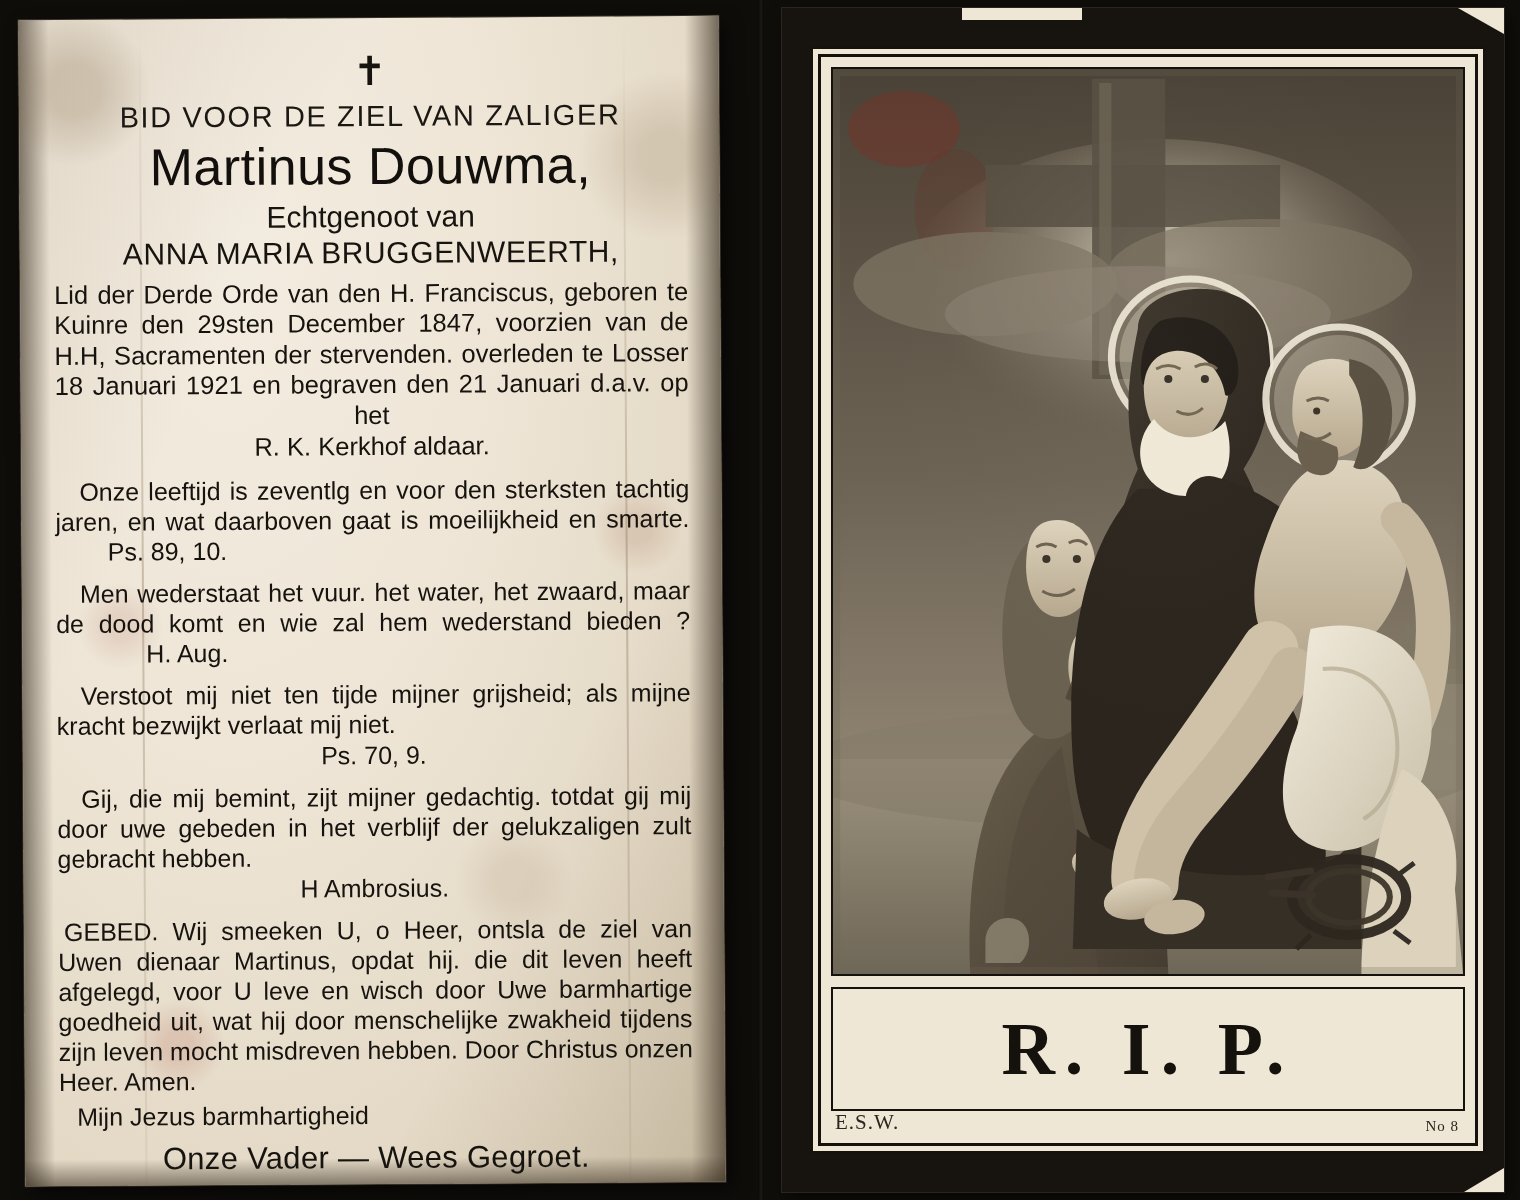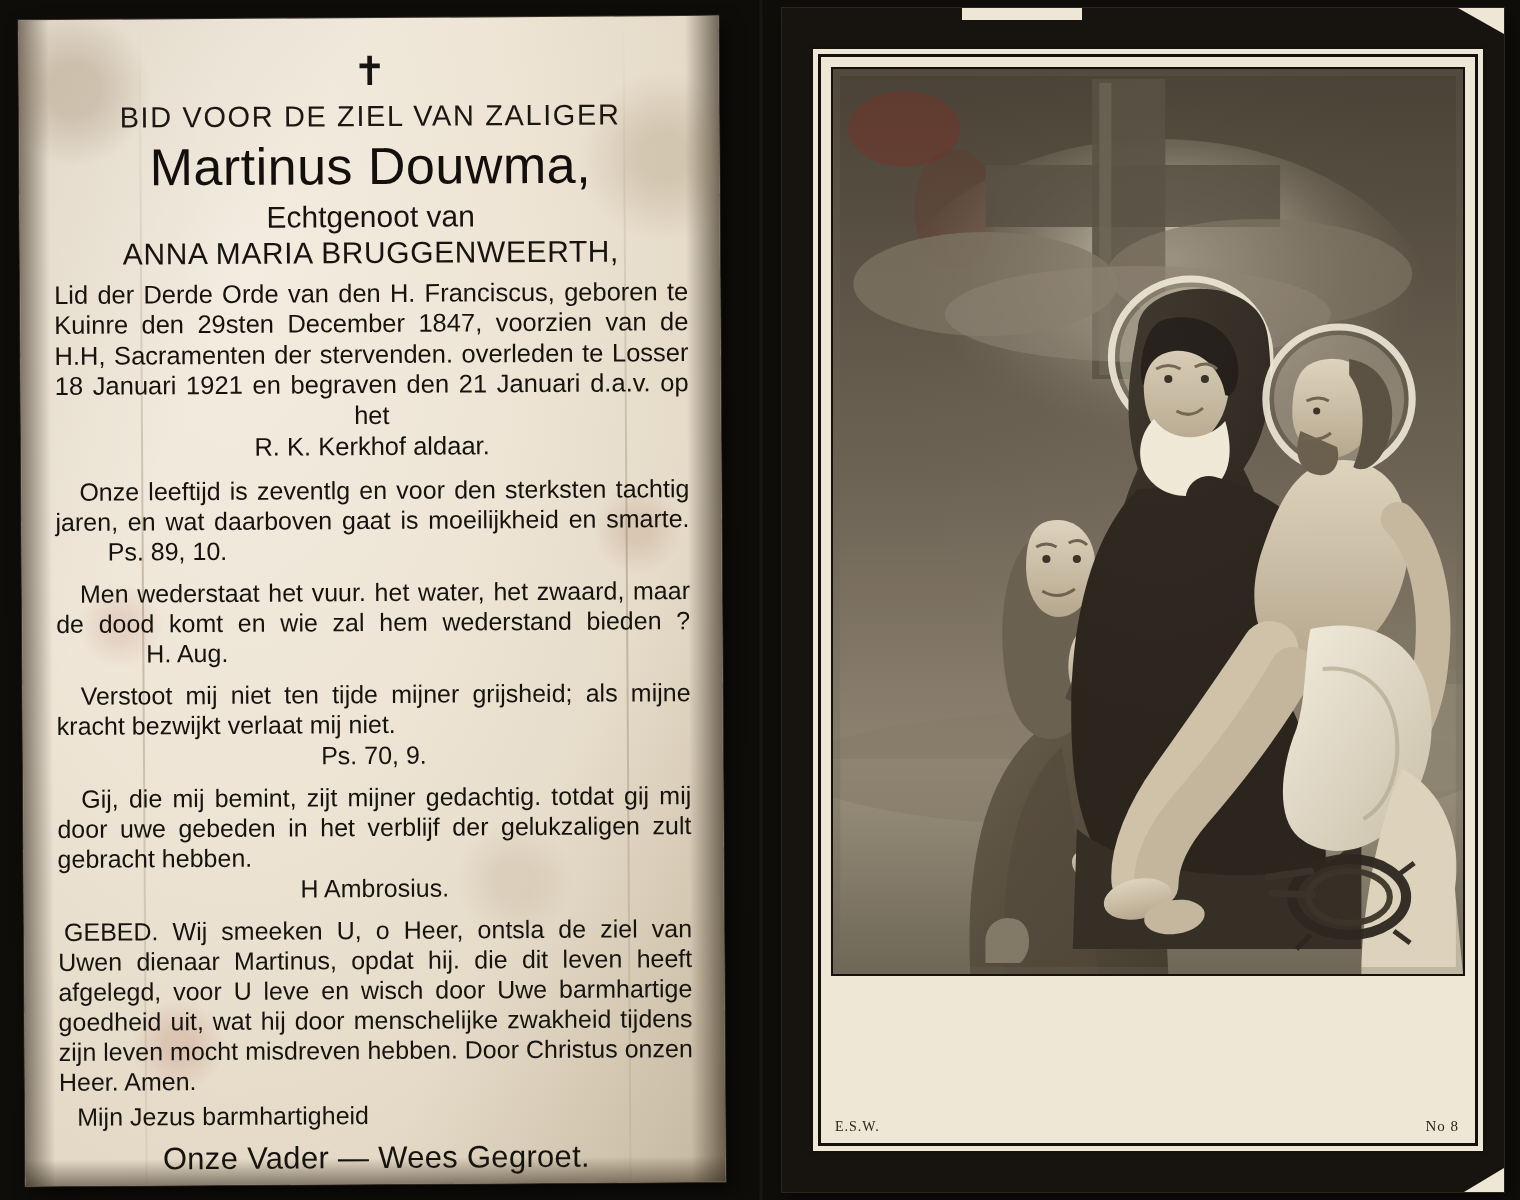--- a/index.html
+++ b/index.html
@@ -225,21 +225,21 @@
     font-family: "Liberation Serif", serif;
     font-weight: bold;
     font-size: 74px;
     letter-spacing: 10px;
     color: #15120d;
   }
   .credit-left {
     position: absolute;
     left: 14px;
     bottom: 8px;
-    font-size: 14px;
+    font-size: 21px;
     letter-spacing: 1px;
     color: #2a251d;
     font-family: "Liberation Serif", serif;
   }
   .credit-right {
     position: absolute;
     right: 16px;
     bottom: 8px;
     font-size: 15px;
     letter-spacing: 1px;
@@ -461,20 +461,23 @@
 
             <path d="M428 808 l42 -6 M432 824 l40 2" stroke="#3b3329" stroke-width="7" stroke-linecap="round"></path>
 
             <path d="M150 872 C150 852 170 844 184 852 C196 860 196 884 184 894 L150 894 Z" fill="#8d8471" opacity=".8"></path>
 
             <rect x="0" y="0" width="620" height="905" fill="url(#glow)" opacity=".05"></rect>
             <rect x="0" y="0" width="620" height="905" fill="none" stroke="#6b6252" stroke-width="14" opacity=".25"></rect>
           </svg>
         </div>
 
+        <div class="rip-box">
+          <div class="rip-text">R. I. P.</div>
+        </div>
 
         <div class="credit-left">E.S.W.</div>
         <div class="credit-right">No 8</div>
       </div>
 
       <div class="rc-corner-chip" style="right:0;top:0;width:46px;height:26px;clip-path:polygon(100% 0,0 0,100% 100%);"></div>
       <div class="rc-corner-chip" style="right:0;bottom:0;width:40px;height:24px;clip-path:polygon(100% 100%,0 100%,100% 0);"></div>
       <div class="rc-corner-chip" style="left:180px;top:0;width:120px;height:12px;"></div>
     </div>
   </div>

